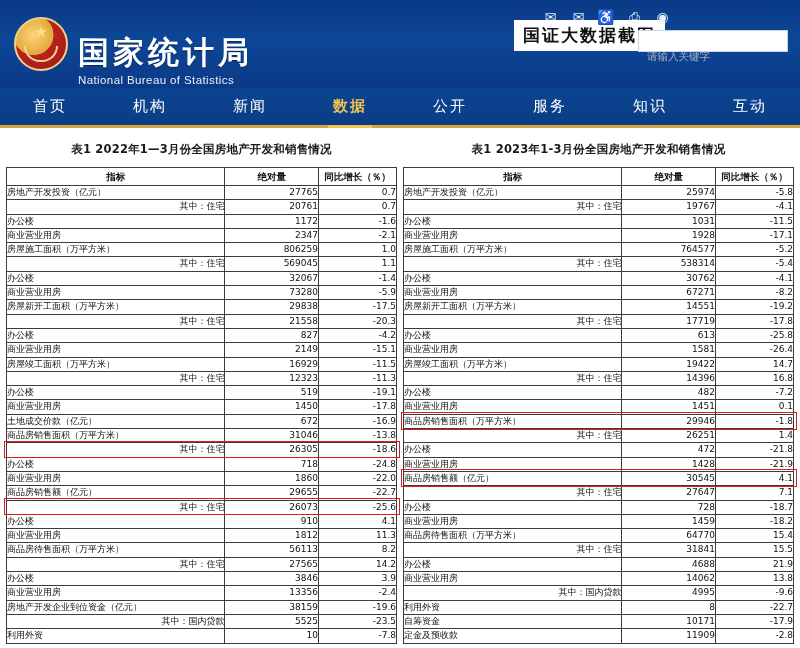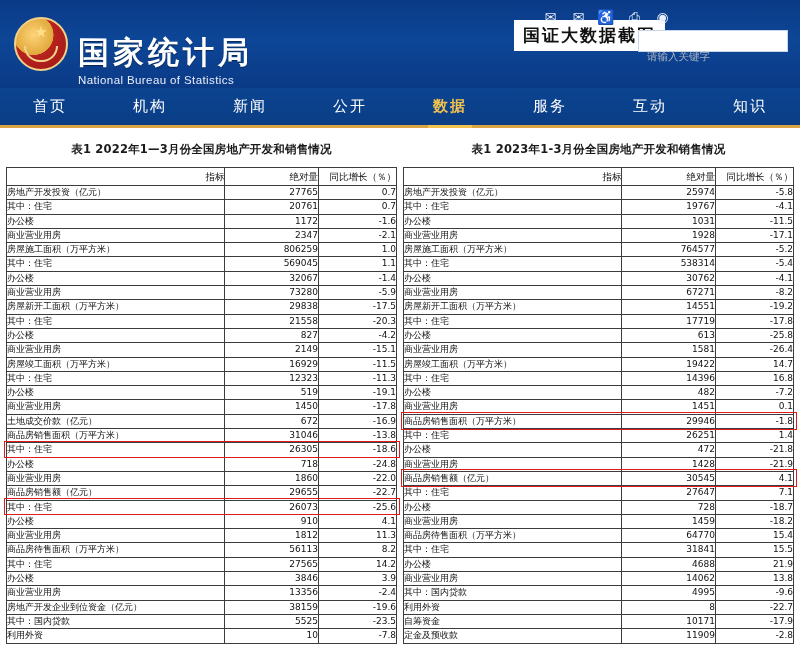--- a/index.html
+++ b/index.html
@@ -146,28 +146,28 @@
   }
   table.stat th, table.stat td {
     border: 1px solid #3c3c3c;
     font-size: 9px;
     padding: 0;
     height: 13.3px;
     line-height: 13.3px;
     color: #111;
   }
   table.stat th {
-    text-align: right;
-    font-weight: normal;
+    text-align: center;
+    font-weight: bold;
     height: 17px; line-height: 17px;
     font-size: 9.5px;
   }
   td.label { padding-left: 3px; white-space: nowrap; }
   td.num { text-align: right; padding-right: 5px; white-space: nowrap; }
-  .indent1 { padding-left: 14px; }
+  .indent1 { padding-left: 14px; text-align: right; }
   .indent2 { padding-left: 30px; }
   .col-a { width: 56%; }
   .col-b { width: 24%; }
   .col-c { width: 20%; }
 
   
   .redbox {
     position: absolute;
     border: 1.6px solid #e01b1b;
     pointer-events: none;
@@ -197,25 +197,25 @@
 
   <div class="search-box">
     <input type="text" placeholder="请输入关键字" style="">
   </div>
 </div>
 
 <div class="nav">
   <div class="nav-item">首页</div>
   <div class="nav-item">机构</div>
   <div class="nav-item">新闻</div>
+  <div class="nav-item active">数据</div>
   <div class="nav-item">公开</div>
-  <div class="nav-item active">数据</div>
   <div class="nav-item">服务</div>
+  <div class="nav-item">知识</div>
   <div class="nav-item">互动</div>
-  <div class="nav-item">知识</div>
 </div>
 
 <div class="content">
 
   <div class="panel">
     <div class="panel-title">表1  2022年1—3月份全国房地产开发和销售情况</div>
     <table class="stat">
       <thead>
         <tr>
           <th class="col-a">指标</th>

